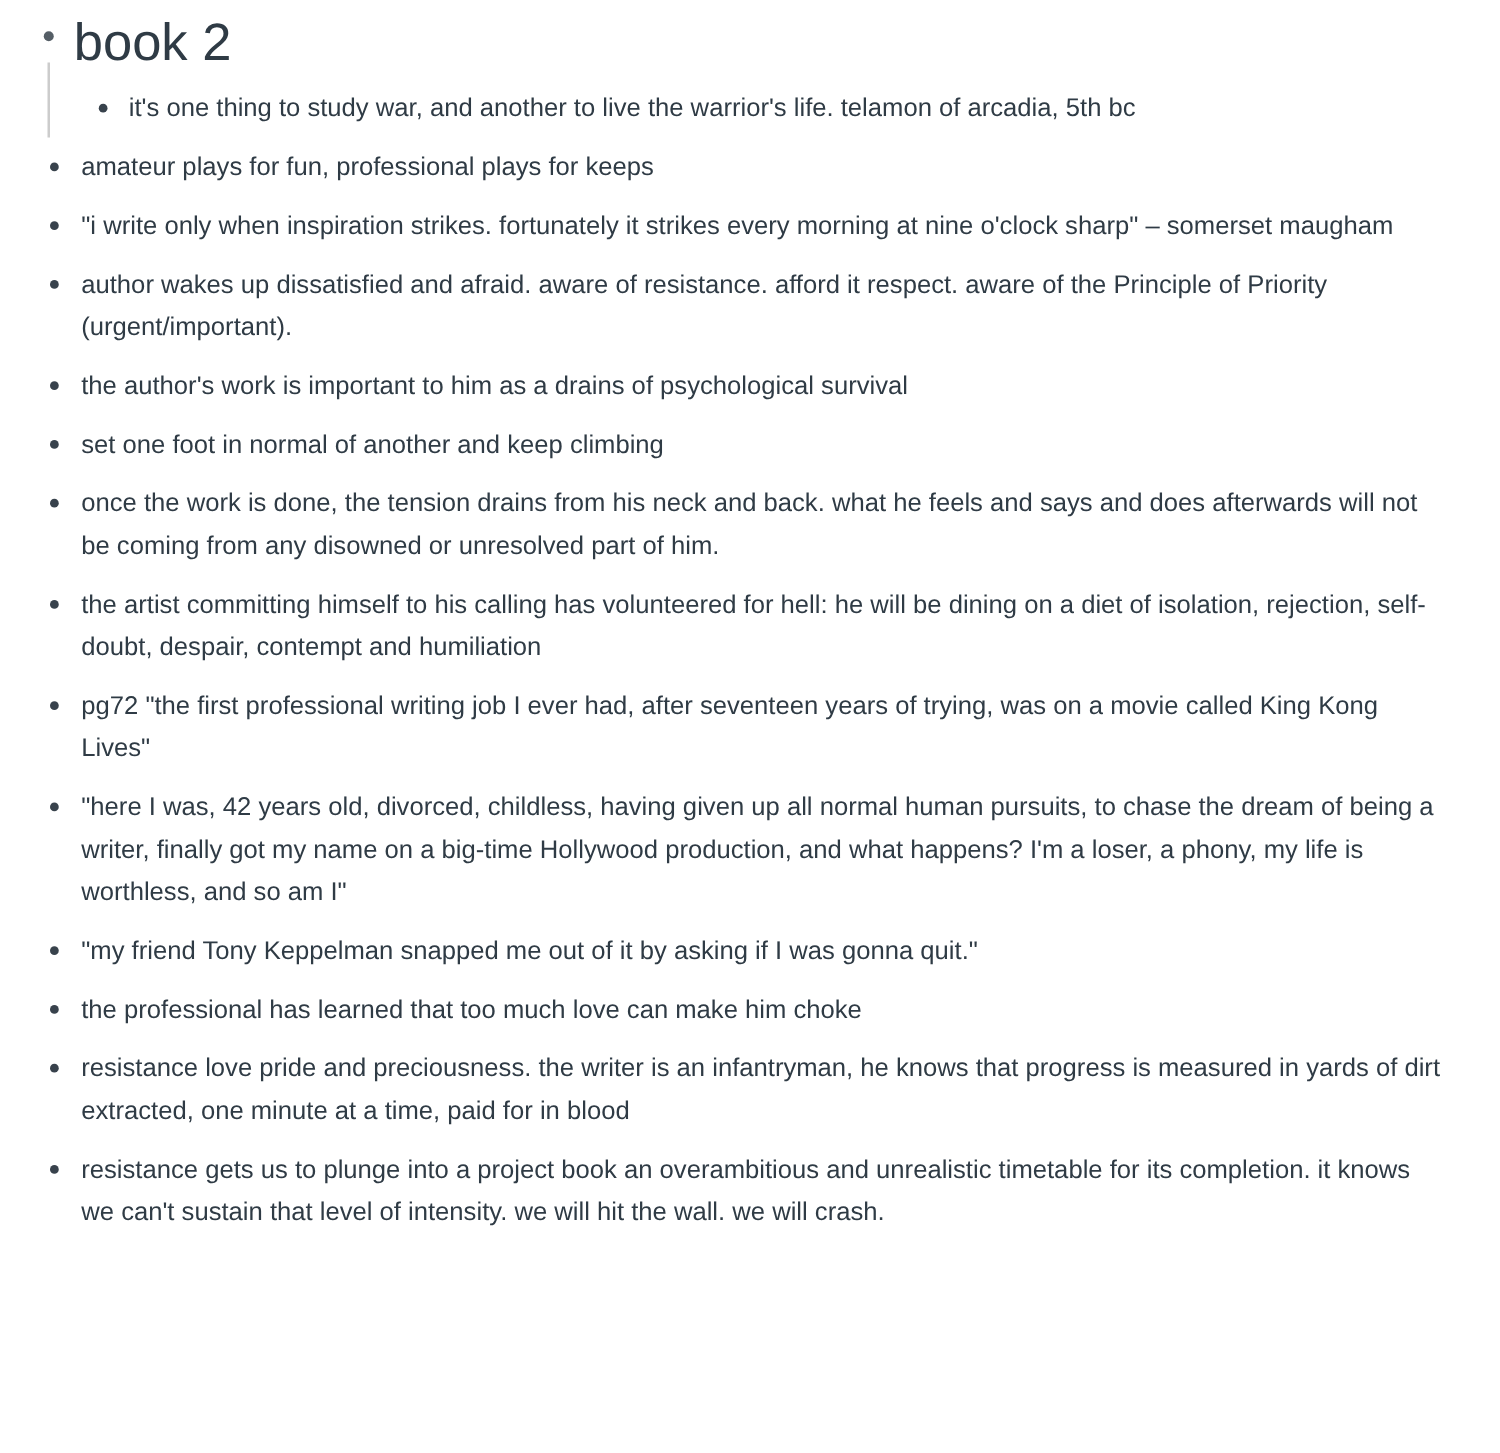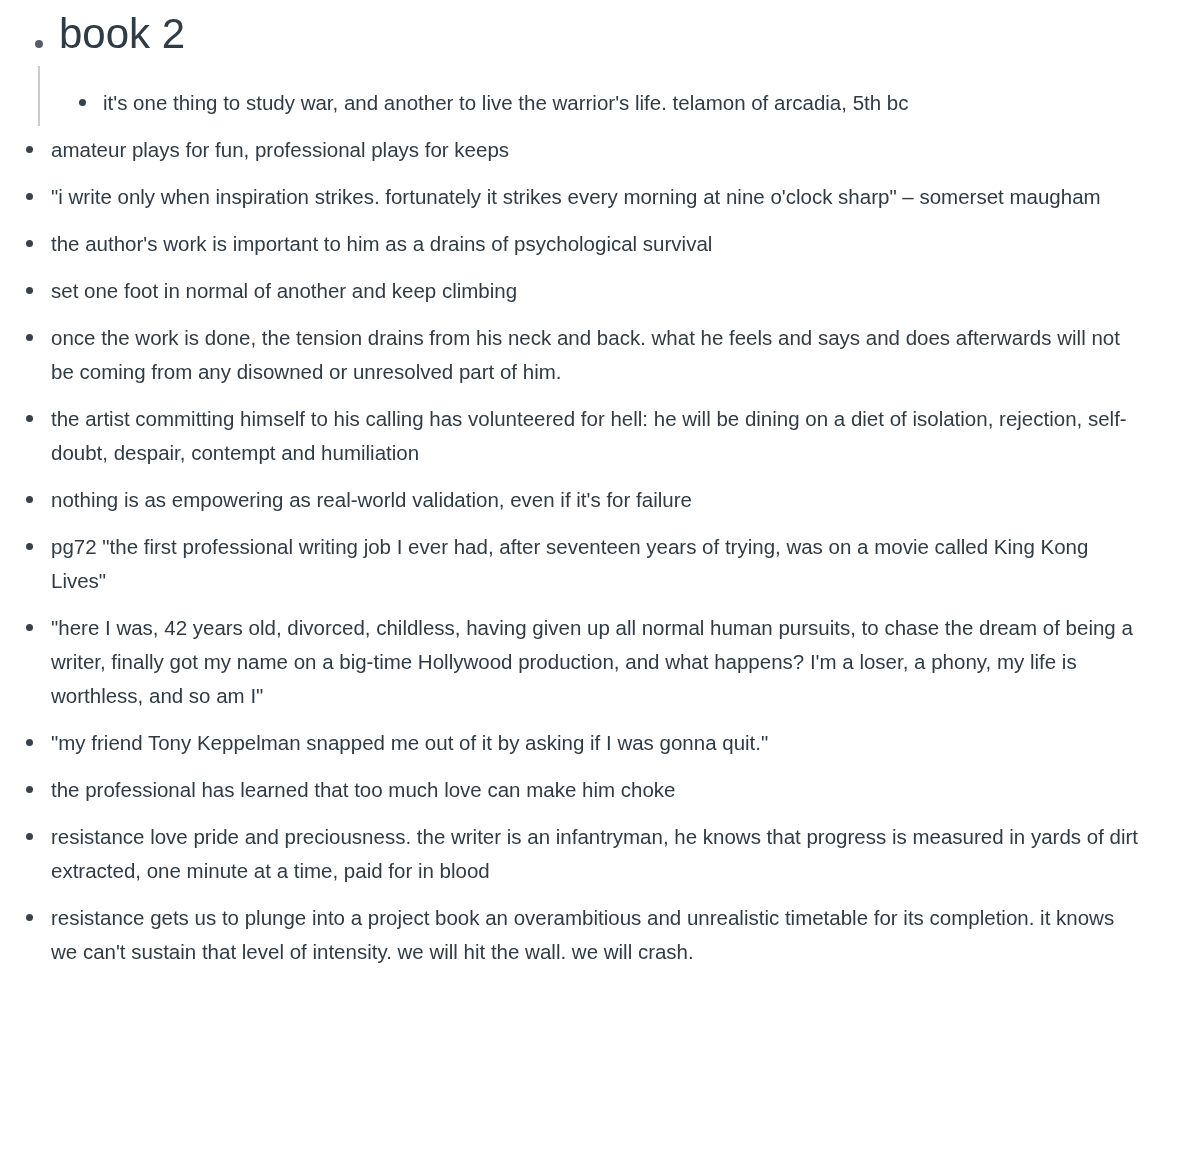--- a/index.html
+++ b/index.html
@@ -17,23 +17,23 @@
     background: var(--bg);
     font-family: "Liberation Sans", "DejaVu Sans", sans-serif;
     color: var(--text);
   }
   .page {
     padding: 6px 28px 20px 0;
   }
   
   .heading-row {
     display: flex;
-    align-items: center;
+    align-items: flex-start;
     padding-left: 35px;
-    margin-bottom: 24px;
+    margin-bottom: 8px;
   }
   .heading-bullet {
     flex: 0 0 auto;
     width: 8px;
     height: 8px;
     border-radius: 50%;
     background: #555e66;
     margin-top: 19px;
   }
   .heading-title {
@@ -59,21 +59,21 @@
     background: var(--bullet);
     margin-top: 13px;
   }
   .row .text {
     margin-left: 18px;
     font-size: 20.5px;
     line-height: 34px;
     max-width: 1090px;
     color: var(--text);
   }
-  .row.indent-0 { padding-left: 26px; }
+  .row.indent-0 { padding-left: 40px; }
   .row.indent-1 { padding-left: 79px; text-align: center; }
   .row.indent-1 .text { margin-left: 17px; }
   
   .row.indent-1::before {
     content: "";
     position: absolute;
     left: 38px;
     top: -20px;
     bottom: -6px;
     width: 2px;
@@ -98,37 +98,37 @@
       <div class="row indent-0">
     <span class="dot"></span>
     <div class="text">amateur plays for fun, professional plays for keeps</div>
   </div>
       <div class="row indent-0">
     <span class="dot"></span>
     <div class="text">"i write only when inspiration strikes. fortunately it strikes every morning at nine o'clock sharp" – somerset maugham</div>
   </div>
       <div class="row indent-0">
     <span class="dot"></span>
+    <div class="text">author wakes up dissatisfied and afraid. aware of resistance. afford it respect. aware of the Principle of Priority (urgent/important).</div>
+  </div>
+      <div class="row indent-0">
+    <span class="dot"></span>
     <div class="text">the author's work is important to him as a drains of psychological survival</div>
   </div>
       <div class="row indent-0">
     <span class="dot"></span>
     <div class="text">set one foot in normal of another and keep climbing</div>
   </div>
       <div class="row indent-0">
     <span class="dot"></span>
     <div class="text">once the work is done, the tension drains from his neck and back. what he feels and says and does afterwards will not be coming from any disowned or unresolved part of him.</div>
   </div>
       <div class="row indent-0">
     <span class="dot"></span>
     <div class="text">the artist committing himself to his calling has volunteered for hell: he will be dining on a diet of isolation, rejection, self-doubt, despair, contempt and humiliation</div>
-  </div>
-      <div class="row indent-0">
-    <span class="dot"></span>
-    <div class="text">nothing is as empowering as real-world validation, even if it's for failure</div>
   </div>
       <div class="row indent-0">
     <span class="dot"></span>
     <div class="text">pg72 "the first professional writing job I ever had, after seventeen years of trying, was on a movie called King Kong Lives"</div>
   </div>
       <div class="row indent-0">
     <span class="dot"></span>
     <div class="text">"here I was, 42 years old, divorced, childless, having given up all normal human pursuits, to chase the dream of being a writer, finally got my name on a big-time Hollywood production, and what happens? I'm a loser, a phony, my life is worthless, and so am I"</div>
   </div>
       <div class="row indent-0">

